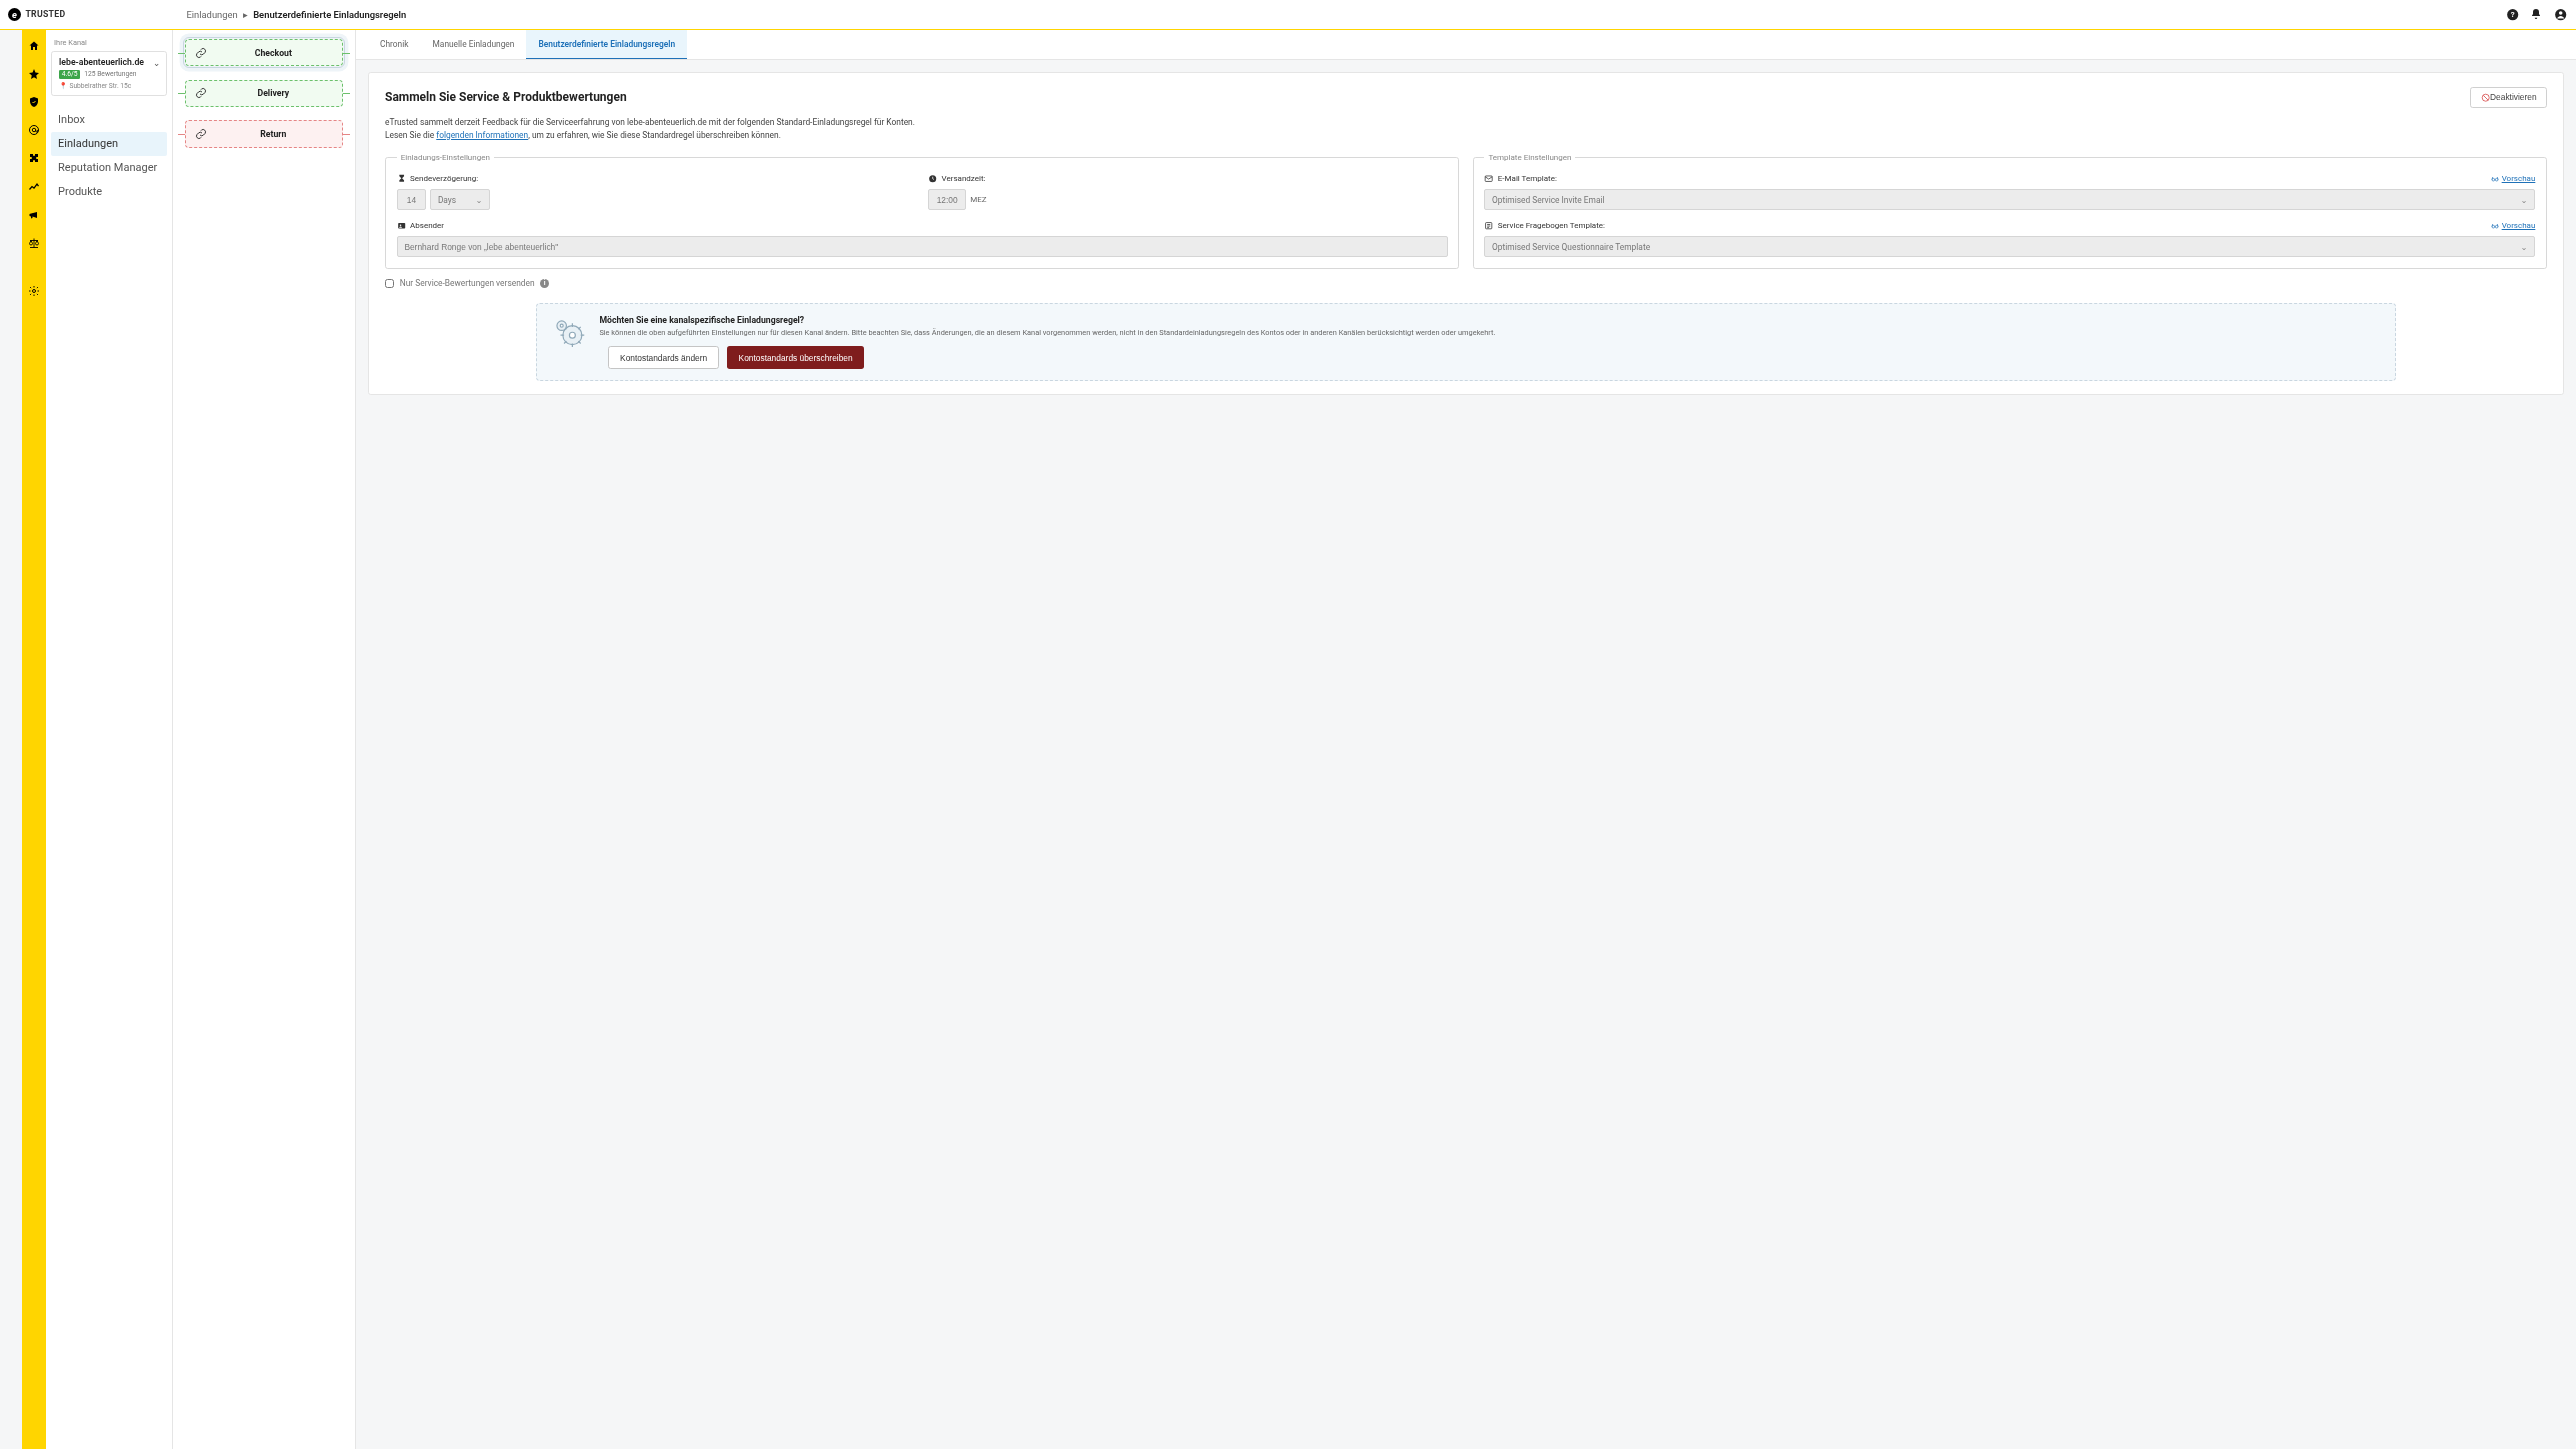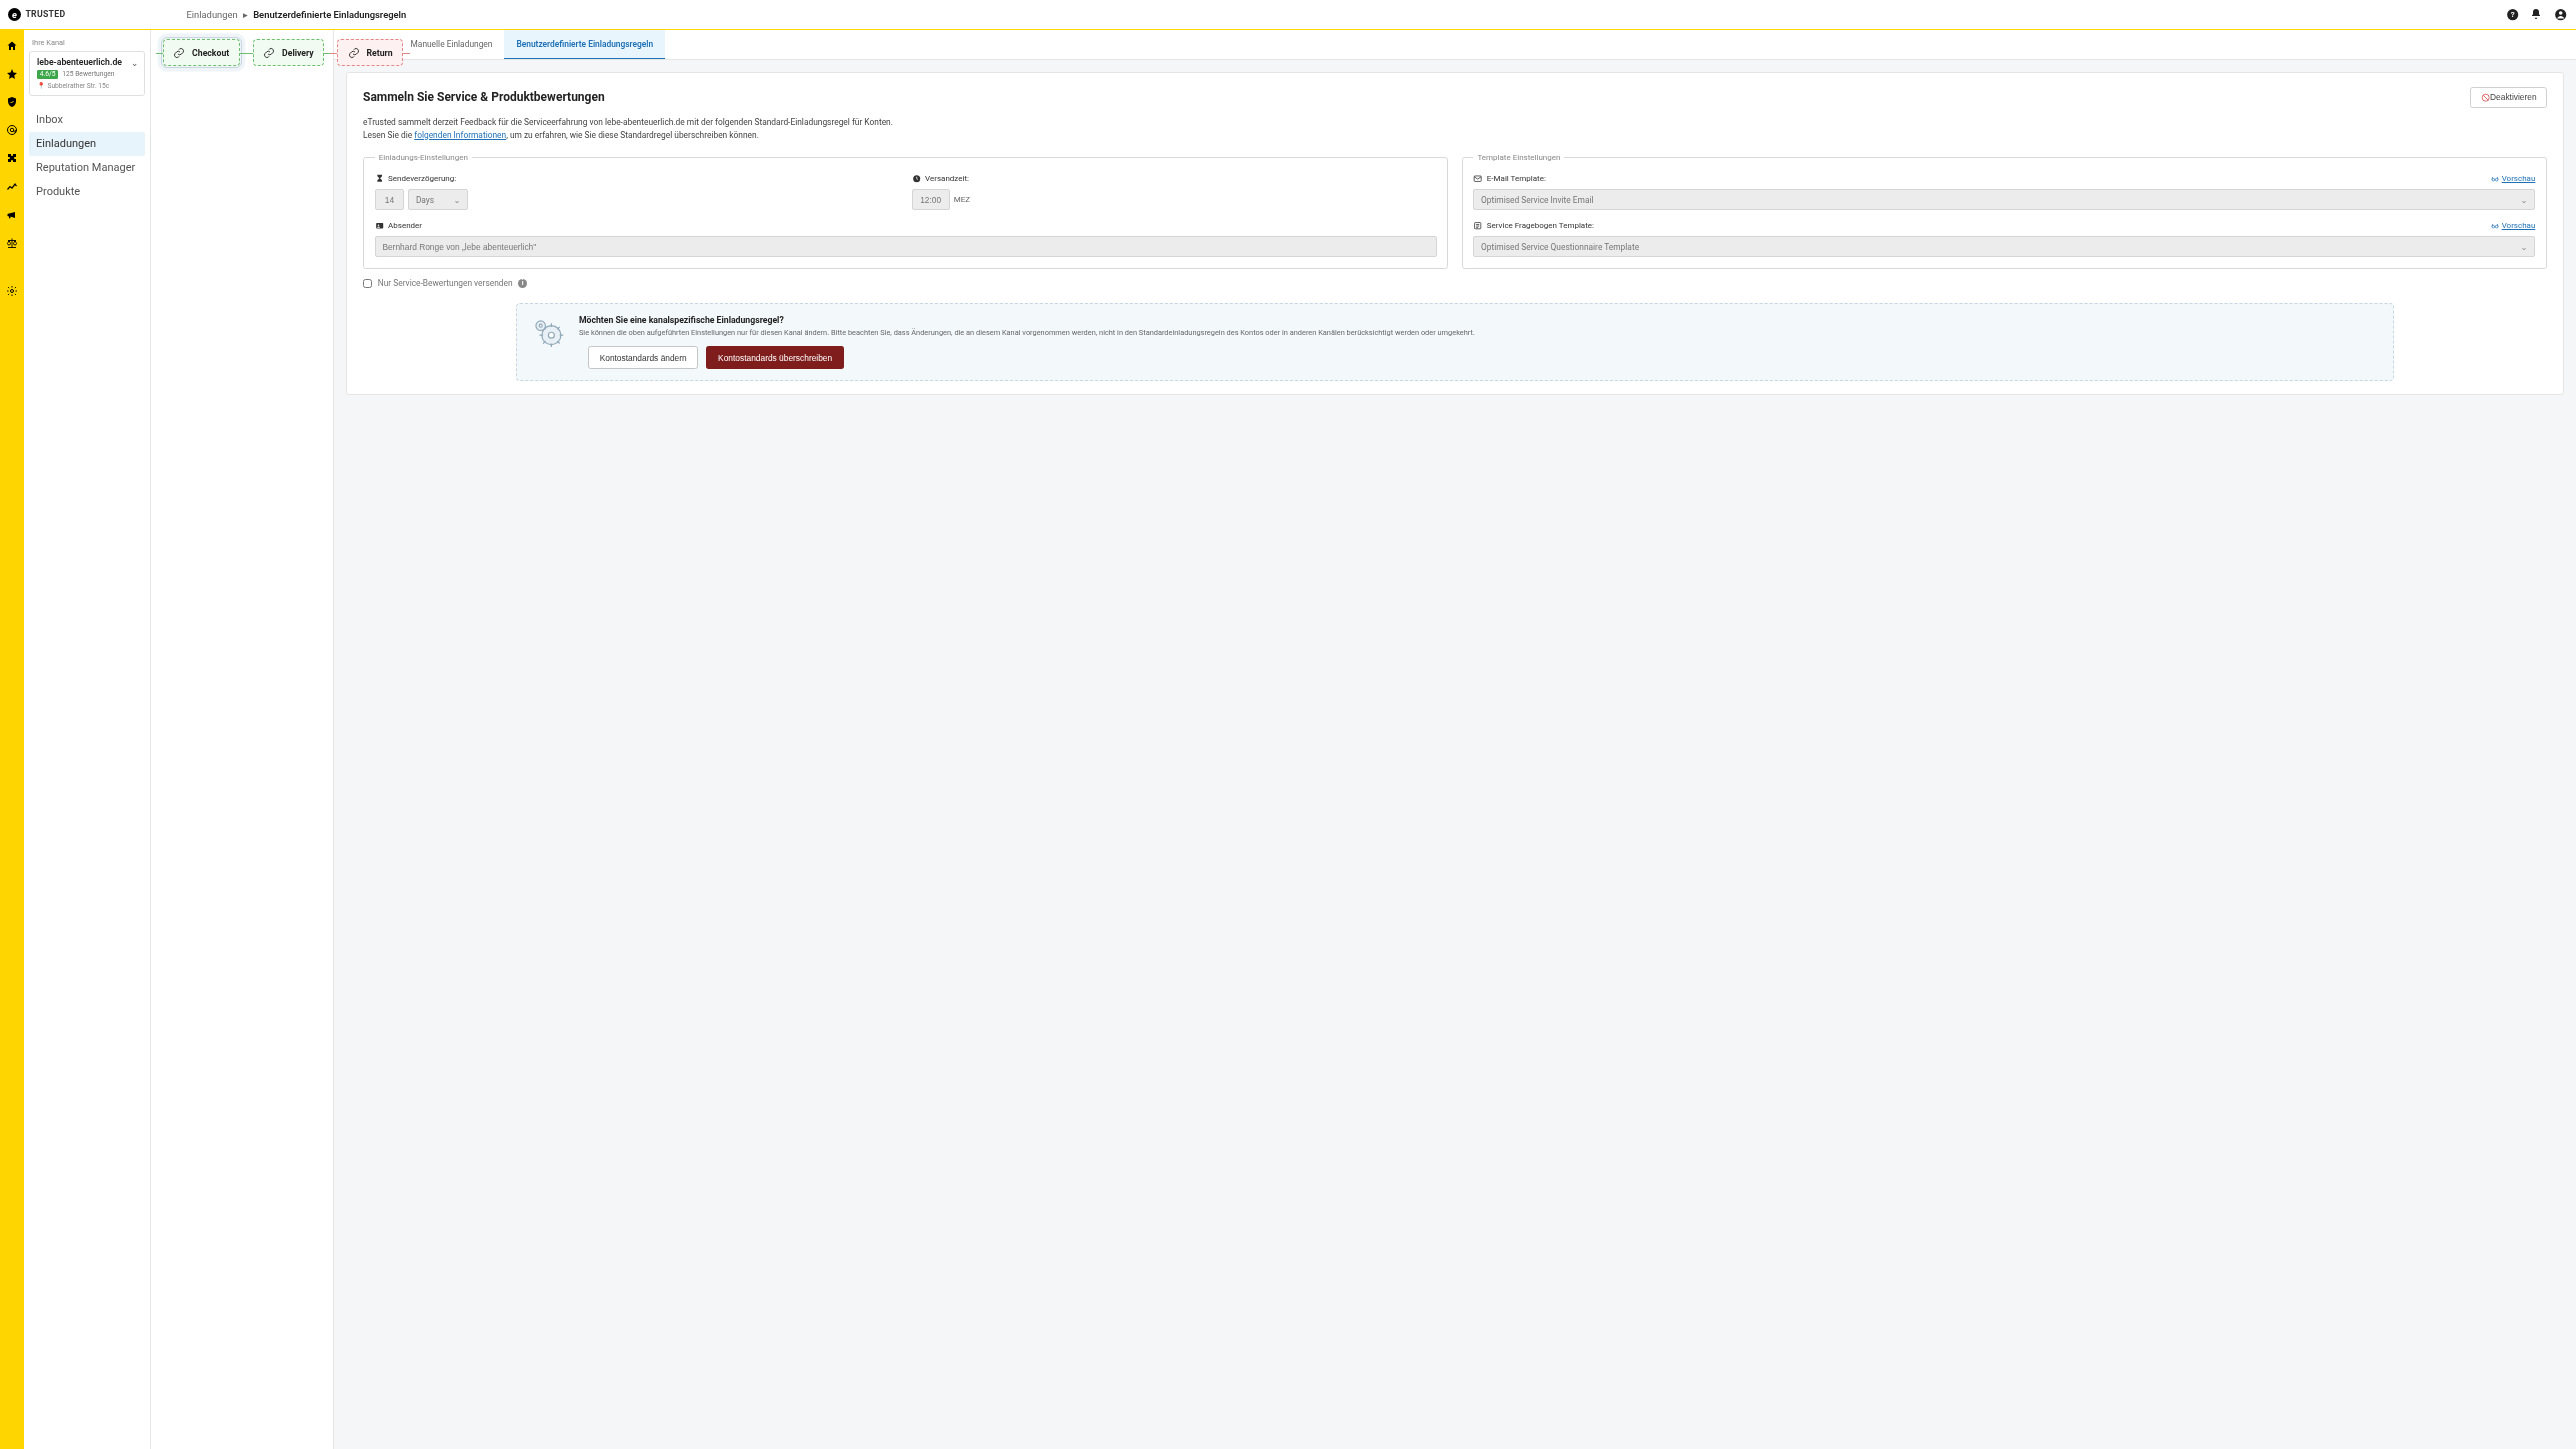--- a/index.html
+++ b/index.html
@@ -6,42 +6,42 @@
 body { font-family: -apple-system, BlinkMacSystemFont, "Segoe UI", Roboto, Arial, sans-serif; background: #f5f6f7; color: #333; font-size: 8.7px; }
 .app { display: flex; flex-direction: column; height: 100vh; }
 .topbar { height: 29.5px; background: #fff; border-bottom: 1.3px solid #ffd500; display: flex; align-items: center; padding: 0 8px; }
 .logo { display: flex; align-items: center; font-weight: 700; font-size: 8.7px; letter-spacing: 0.3px; }
 .logo-icon { width: 13.4px; height: 13.4px; border-radius: 50%; background: #000; color: #fff; display: flex; align-items: center; justify-content: center; font-size: 9.4px; font-style: italic; font-weight: 700; margin-right: 4px; }
 .breadcrumb { margin-left: 121px; display: flex; align-items: center; gap: 5.4px; color: #666; font-size: 9.4px; }
 .breadcrumb .current { color: #222; font-weight: 600; }
 .topbar-right { margin-left: auto; display: flex; align-items: center; gap: 9.4px; }
 .top-icon { width: 14.8px; height: 14.8px; color: #222; cursor: pointer; display:flex; align-items:center; justify-content:center; }
 
-.body { display: flex; flex: 1; min-height: 0; }
+.body { display: flex; flex: 1; min-height: 0; padding-left: 22px; }
 .iconbar { width: 24px; background: #ffd500; display: flex; flex-direction: column; align-items: center; padding-top: 9.4px; gap: 14.8px; }
 .iconbar .ic { width: 13.4px; height: 13.4px; color: #000; cursor: pointer; display:flex; align-items:center; justify-content:center; }
 .iconbar .ic svg { width: 12px; height: 12px; }
 
 .sidepanel { width: 127px; background: #fff; border-right: 0.7px solid #e5e5e5; padding: 8px 5.4px; }
 .your-channel { font-size: 7.4px; color: #888; margin: 0 2.7px 4px; }
 .channel-card { border: 0.7px solid #e0e0e0; border-radius: 2.7px; padding: 5.4px 6.7px; display: flex; flex-direction: column; gap: 2.7px; position: relative; cursor: pointer; }
 .channel-card .chev { position: absolute; right: 5.4px; top: 6.7px; color: #555; }
 .channel-name { font-weight: 600; font-size: 8.7px; color: #222; }
 .channel-meta { display: flex; align-items: center; gap: 4px; font-size: 6.7px; color: #777; }
 .rating-badge { background: #3da54a; color: #fff; font-weight: 400; font-size: 6.7px; padding: 0.7px 2.7px; border-radius: 1.3px; }
 .channel-addr { font-size: 6.7px; color: #888; display: flex; align-items: center; gap: 2px; }
 
 .nav { margin-top: 12px; display: flex; flex-direction: column; }
 .nav-item { padding: 5.4px 6.7px; font-size: 11px; color: #555; border-radius: 2px; cursor: pointer; }
 .nav-item.active { background: #e8f4fb; color: #333; }
 
 .eventcol { width: 183px; background: #fff; border-right: 0.7px solid #e5e5e5; }
 .tab { flex: 1; text-align: center; padding: 9.4px 4px; font-size: 8.4px; color: #666; cursor: pointer; }
 .tab.active { color: #1e71b8; background: #e9f5fc; border-bottom: 1.3px solid #1e71b8; font-weight: 600; }
-.events { padding: 9.4px 12px; display: flex; flex-direction: row; gap: 13.4px; }
+.events { padding: 9.4px 12px; display: flex; flex-direction: column; gap: 13.4px; }
 .event-pill { border: 1px dashed; border-radius: 4px; padding: 6.7px 9.4px; display: flex; align-items: center; gap: 6.7px; position: relative; cursor: pointer; }
 .event-pill::before, .event-pill::after { content: ''; position: absolute; top: 50%; width: 6.7px; height: 1px; }
 .event-pill::before { left: -8px; } .event-pill::after { right: -8px; }
 .event-pill.green { border-color: #6cc06c; background: #f1fbf1; }
 .event-pill.green::before, .event-pill.green::after { background: #6cc06c; }
 .event-pill.red { border-color: #e58585; background: #fdf1f1; }
 .event-pill.red::before, .event-pill.red::after { background: #e58585; }
 .event-pill.selected { outline: 1.3px solid #c9d6e0; outline-offset: 1.3px; box-shadow: 0 0 0 5.4px #eef4f8; }
 .event-label { font-weight: 700; color: #222; margin: 0 auto; }
 .link-ic { width: 12px; height: 12px; }

